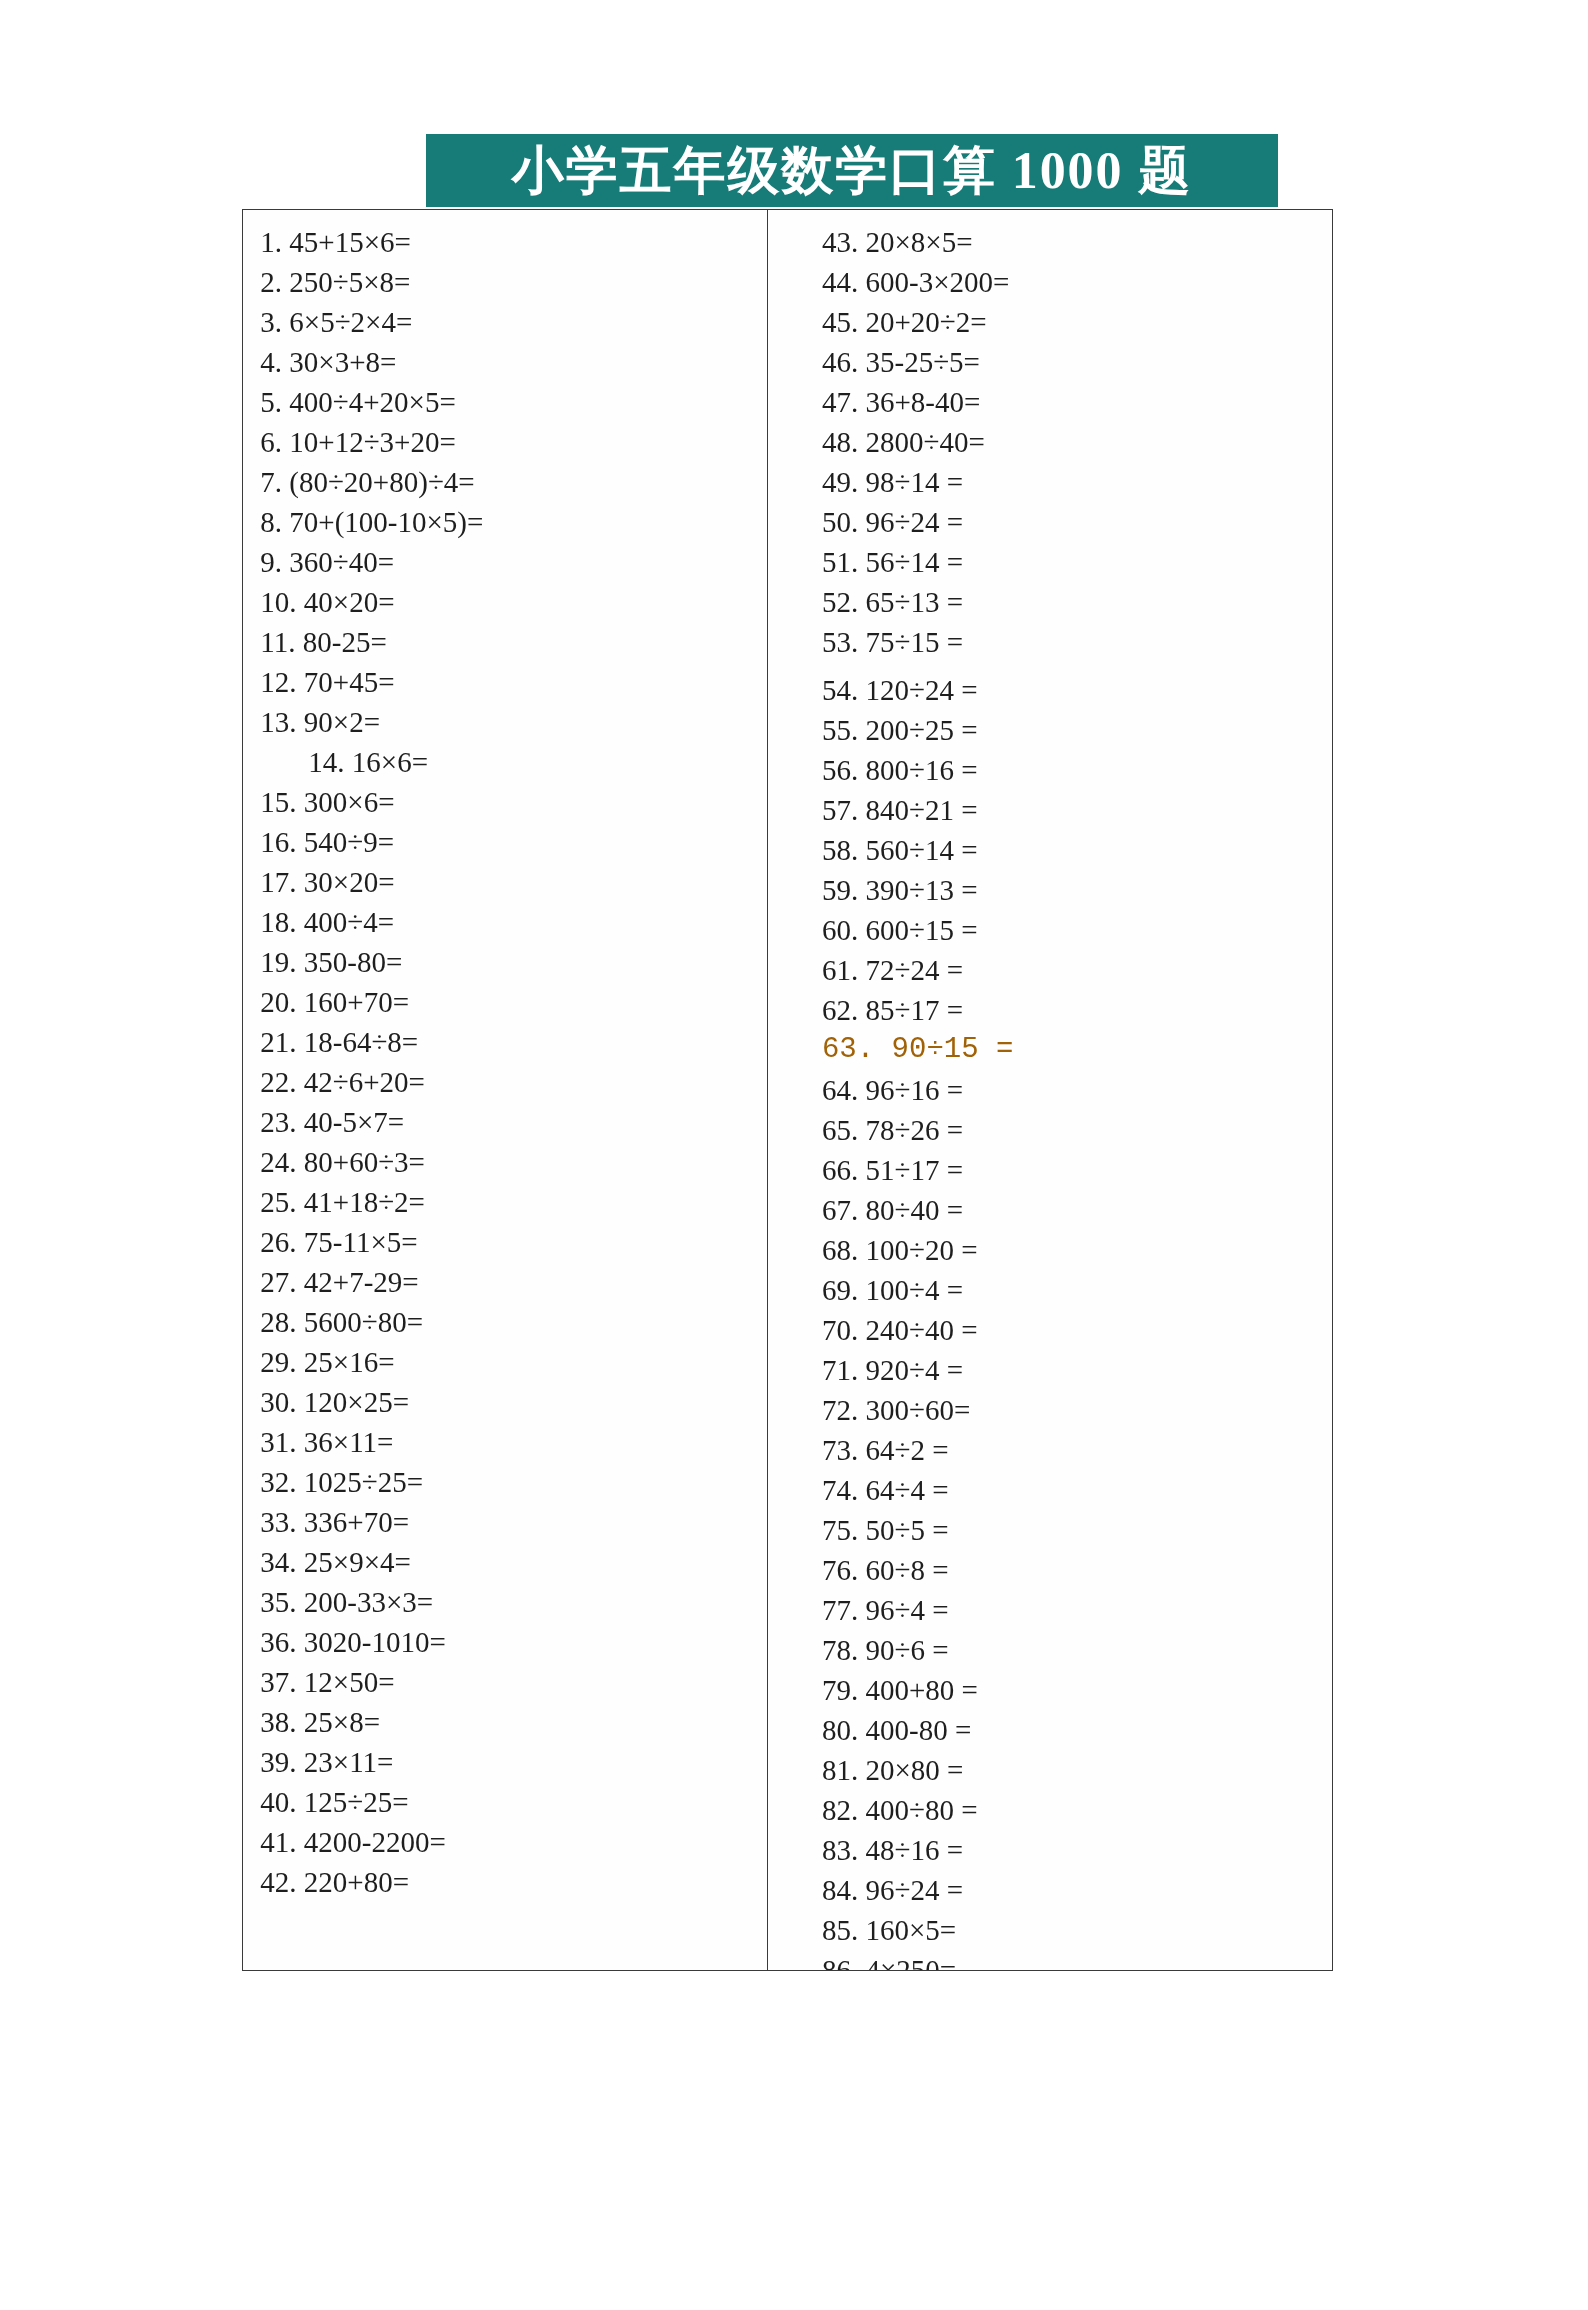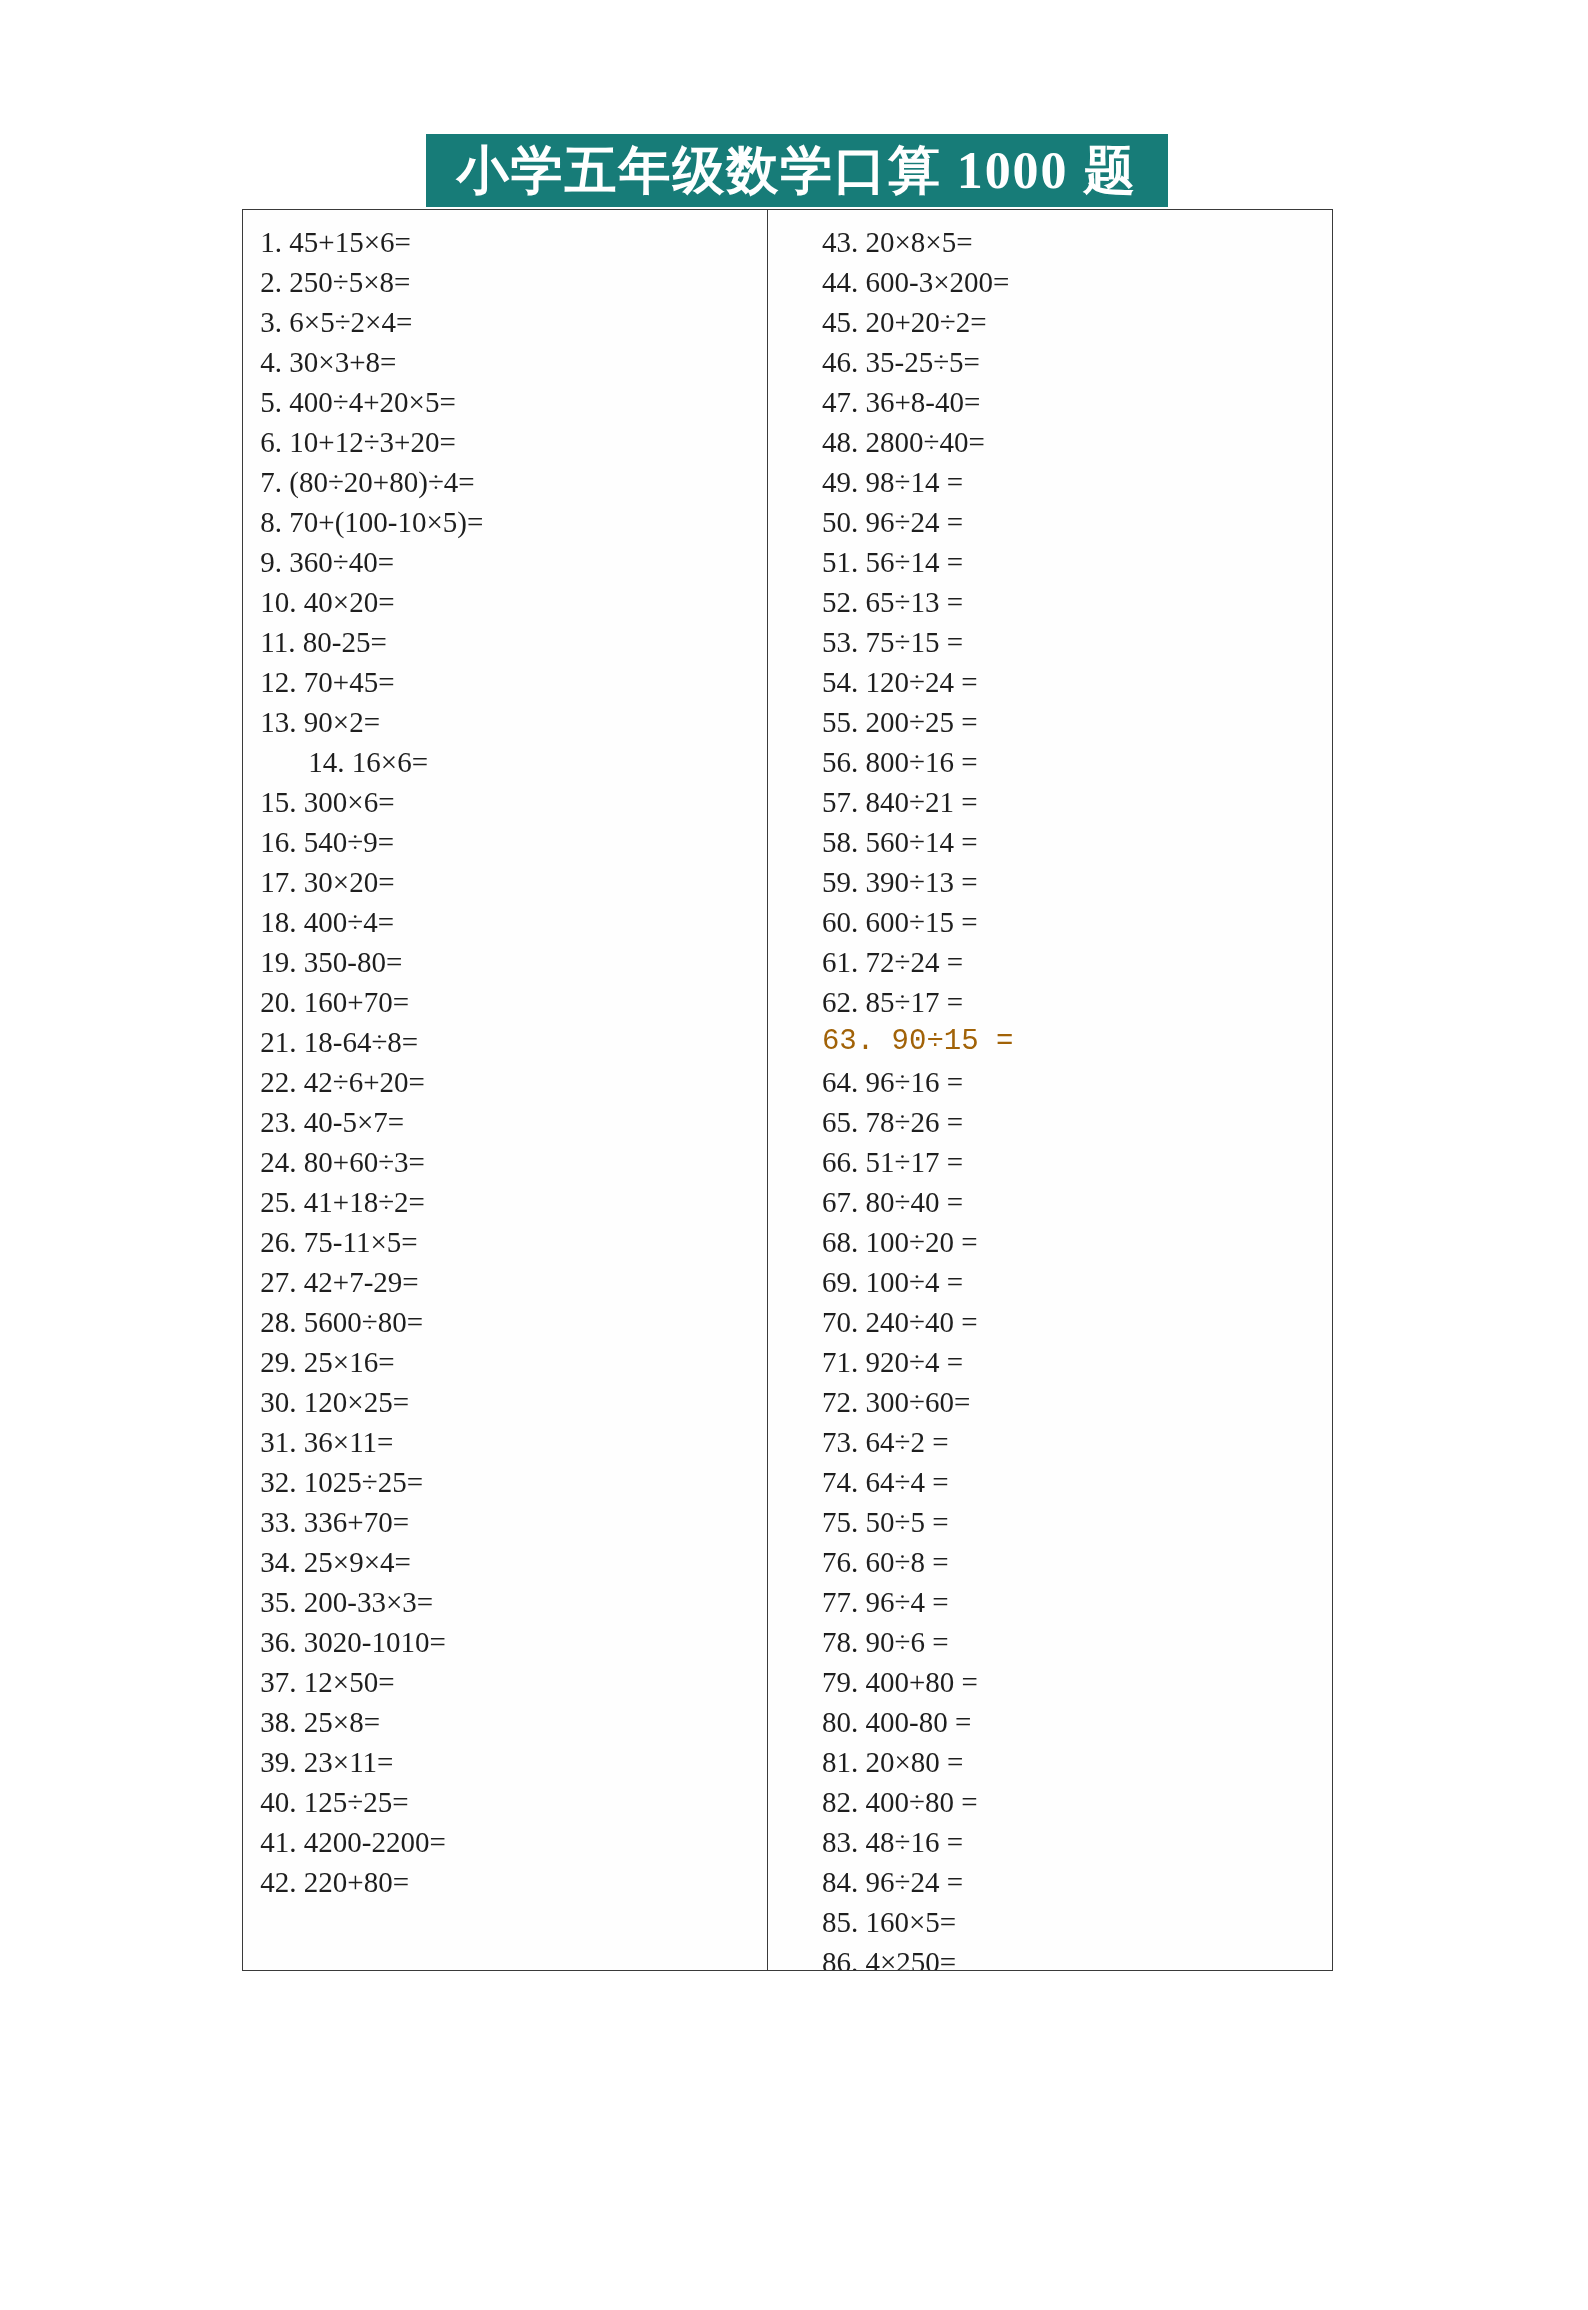--- a/index.html
+++ b/index.html
@@ -14,21 +14,21 @@
     position: absolute;
     left: 0; top: 0;
     width: 1589px;
     height: 2310px;
     background: #ffffff;
   }
   .title-band {
     position: absolute;
     left: 426px;
     top: 134px;
-    width: 742px;
+    width: 852px;
     height: 73px;
     display: flex;
     align-items: center;
     justify-content: center;
     font-weight: bold;
     font-size: 52px;
     letter-spacing: 1.9px;
     white-space: nowrap;
     font-family: "Liberation Serif", "DejaVu Serif", serif;
   }
@@ -122,21 +122,21 @@
         <div class="problem-row" style="color: rgb(30, 30, 30);">44. 600-3×200=</div>
         <div class="problem-row" style="color: rgb(30, 30, 30);">45. 20+20÷2=</div>
         <div class="problem-row" style="color: rgb(30, 30, 30);">46. 35-25÷5=</div>
         <div class="problem-row" style="color: rgb(30, 30, 30);">47. 36+8-40=</div>
         <div class="problem-row" style="color: rgb(30, 30, 30);">48. 2800÷40=</div>
         <div class="problem-row" style="color: rgb(30, 30, 30);">49. 98÷14 =</div>
         <div class="problem-row" style="color: rgb(30, 30, 30);">50. 96÷24 =</div>
         <div class="problem-row" style="color: rgb(30, 30, 30);">51. 56÷14 =</div>
         <div class="problem-row" style="color: rgb(30, 30, 30);">52. 65÷13 =</div>
         <div class="problem-row" style="color: rgb(30, 30, 30);">53. 75÷15 =</div>
-        <div class="problem-row" style="color: rgb(30, 30, 30);">54. 120÷24 =</div>
+        <div class="problem-row" style="color: rgb(30, 30, 30); margin-top: 8px;">54. 120÷24 =</div>
         <div class="problem-row" style="color: rgb(30, 30, 30);">55. 200÷25 =</div>
         <div class="problem-row" style="color: rgb(30, 30, 30);">56. 800÷16 =</div>
         <div class="problem-row" style="color: rgb(30, 30, 30);">57. 840÷21 =</div>
         <div class="problem-row" style="color: rgb(30, 30, 30);">58. 560÷14 =</div>
         <div class="problem-row" style="color: rgb(30, 30, 30);">59. 390÷13 =</div>
         <div class="problem-row" style="color: rgb(30, 30, 30);">60. 600÷15 =</div>
         <div class="problem-row" style="color: rgb(30, 30, 30);">61. 72÷24 =</div>
         <div class="problem-row" style="color: rgb(30, 30, 30);">62. 85÷17 =</div>
         <div class="problem-row" style="color: #a16207; font-family: Liberation Mono, monospace;">63. 90÷15 =</div>
         <div class="problem-row" style="color: rgb(30, 30, 30);">64. 96÷16 =</div>

